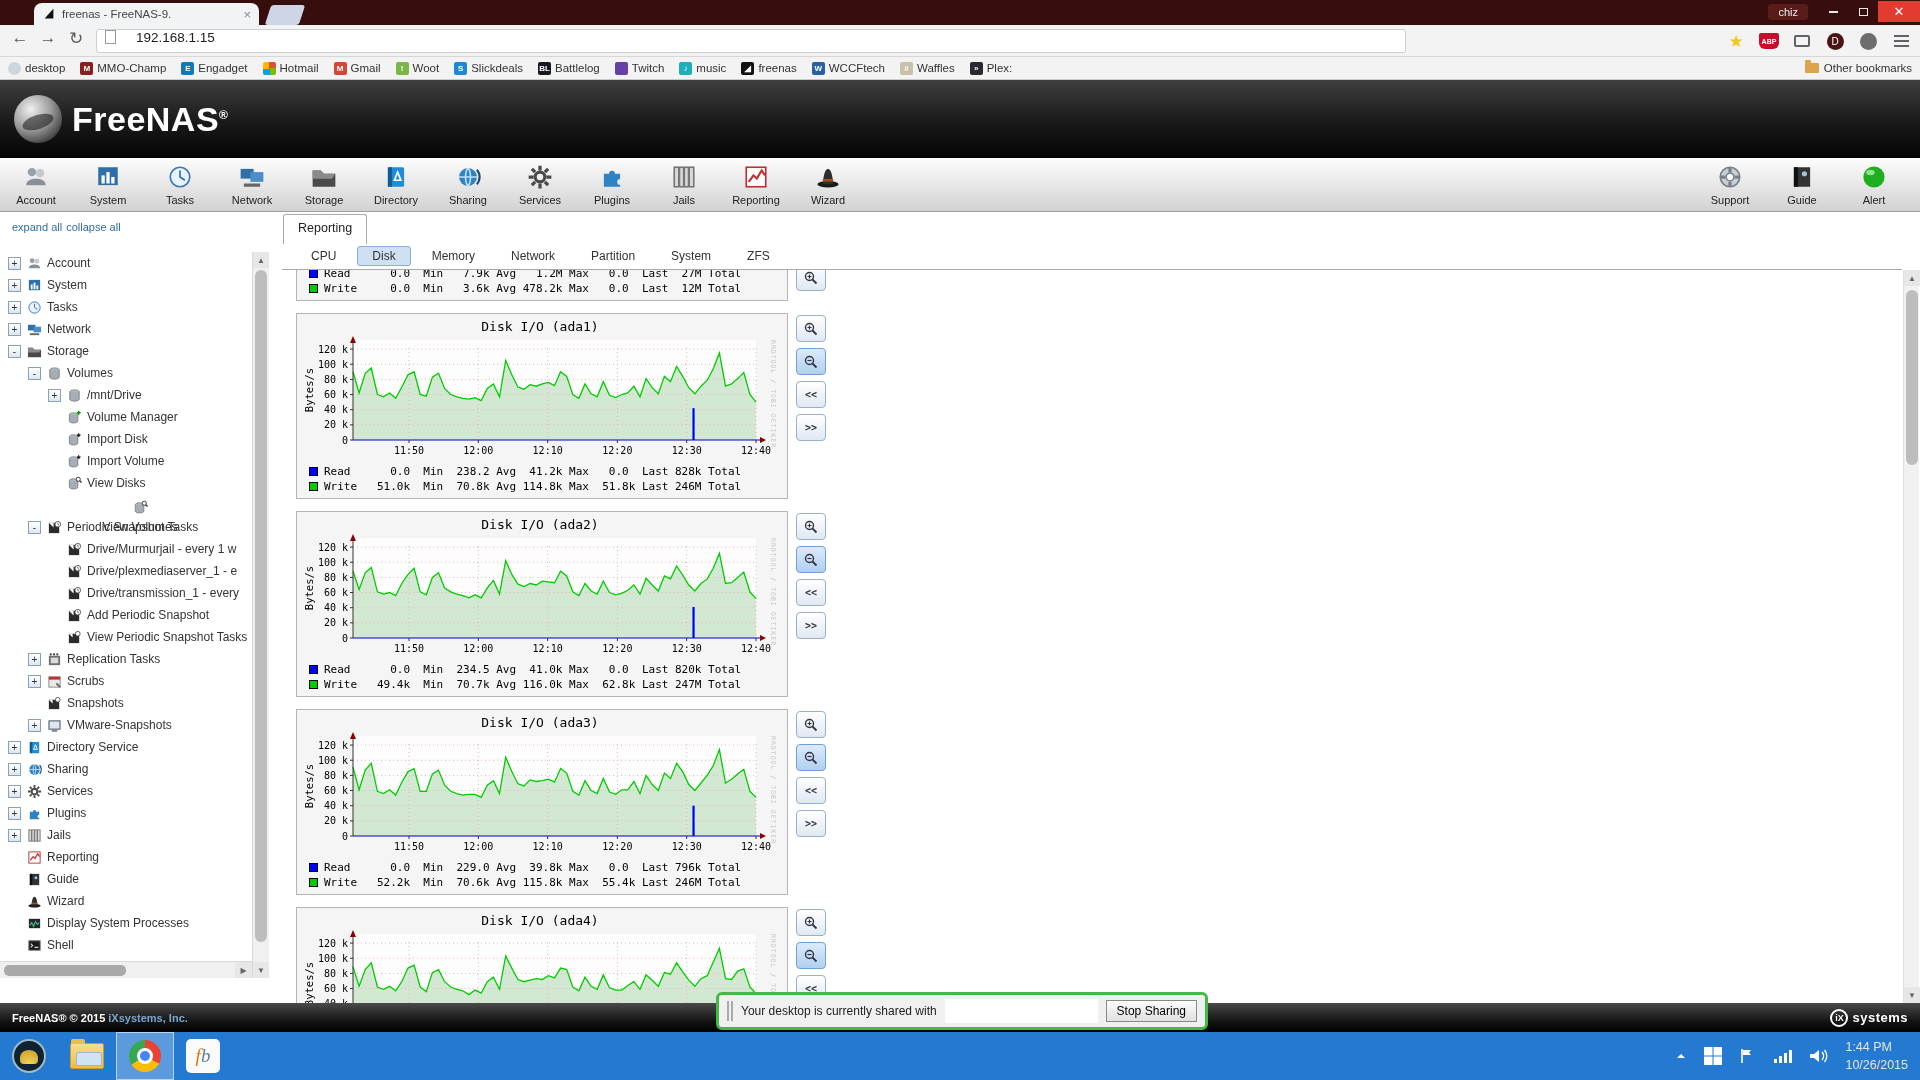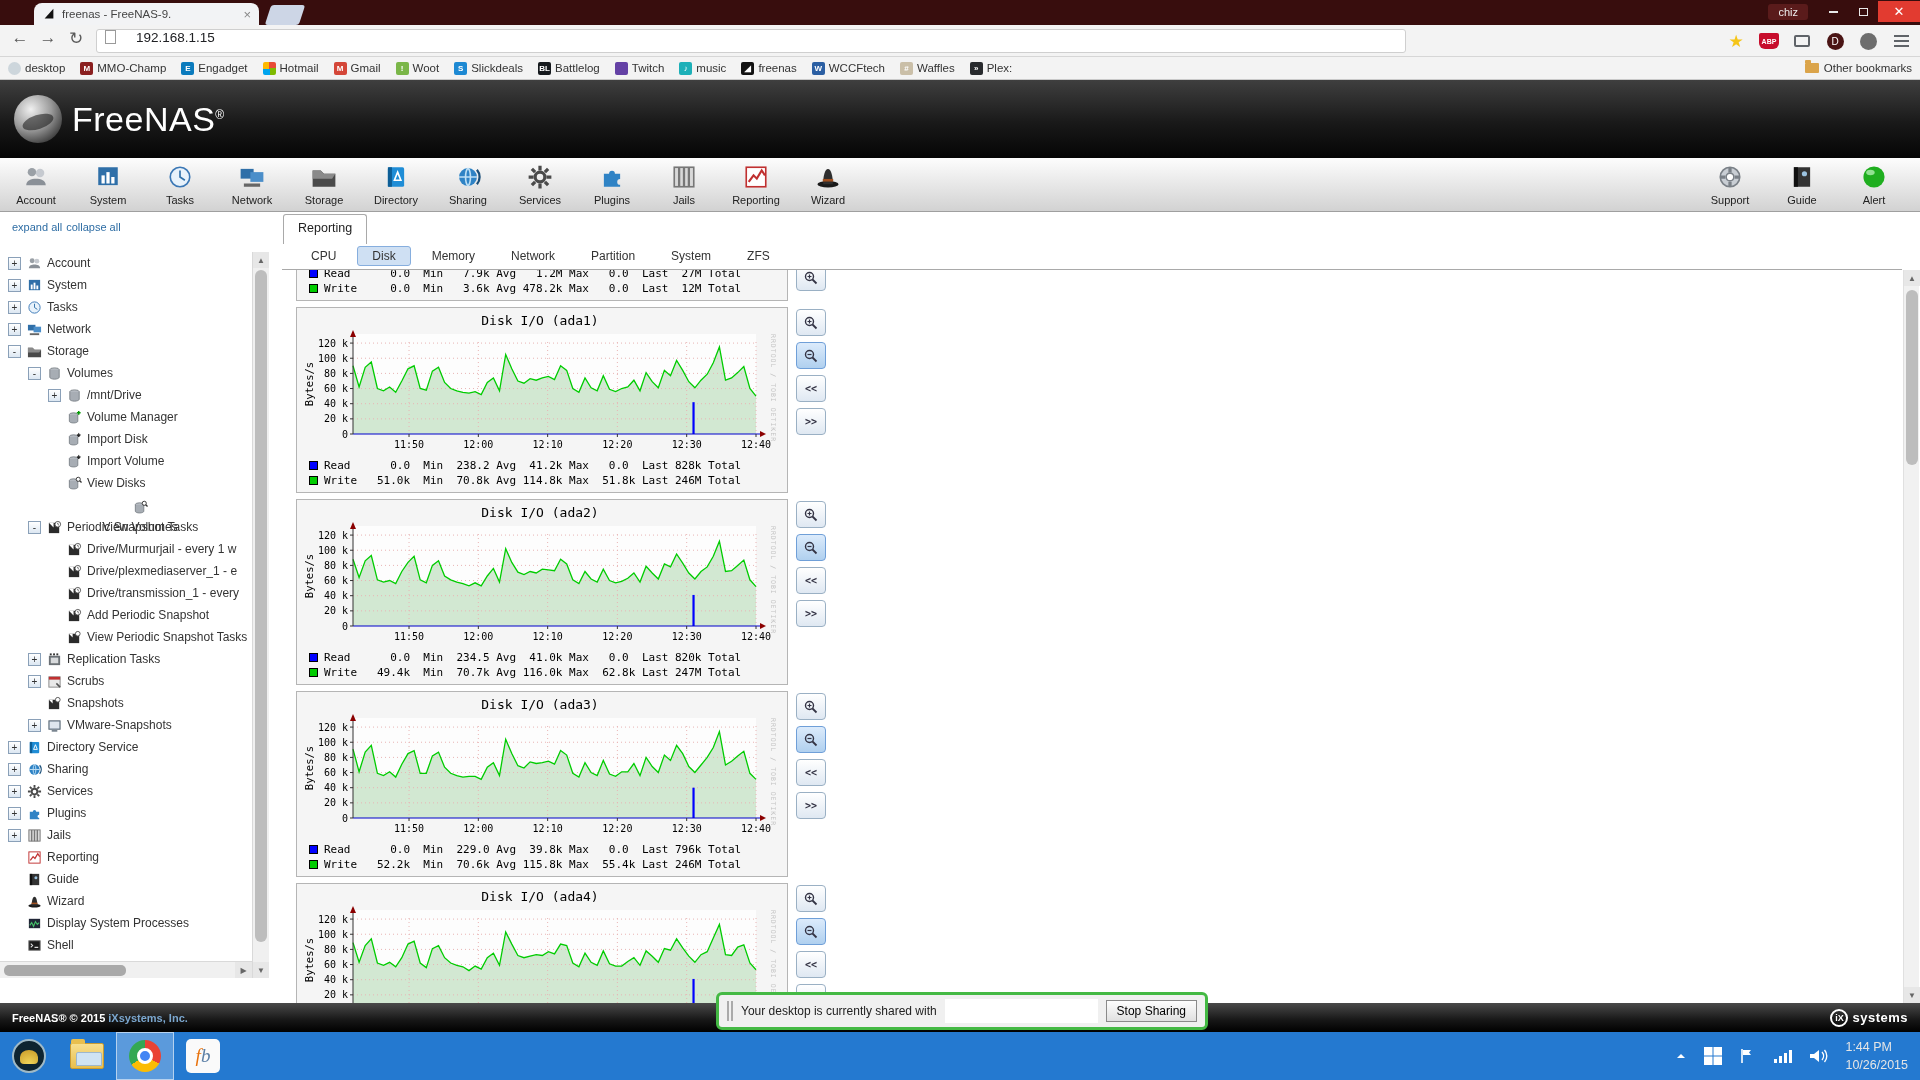--- a/index.html
+++ b/index.html
@@ -55,21 +55,21 @@
     border-radius:1px 1px 0 0; }
 
   
   #fnheader { position:absolute; left:0; top:80px; width:1920px; height:78px;
     background:linear-gradient(180deg,#3f3f3f 0%,#191919 55%,#050505 100%); display:flex; align-items:center; }
   #fnlogo { display:flex; align-items:center; gap:10px; padding-left:14px; }
   .logosphere { width:48px; height:48px; border-radius:50%;
     background:radial-gradient(circle at 35% 30%, #f0f0f0, #9a9a9a 45%, #3c3c3c 80%, #111); position:relative; }
   .logosphere:after { content:""; position:absolute; left:8px; top:20px; width:32px; height:14px;
     border-radius:50%; background:rgba(20,20,20,.55); transform:rotate(-18deg); }
-  .brand { color:#fff; font-size:34px; font-weight:normal; letter-spacing:.5px; }
+  .brand { color:#fff; font-size:34px; font-weight:bold; letter-spacing:.5px; }
   .brand sup { font-size:12px; }
 
   
   #fnnav { position:absolute; left:0; top:158px; width:1920px; height:54px;
     background:linear-gradient(#fdfdfd,#d2d2d2); border-bottom:1px solid #9f9f9f; display:flex; align-items:center; }
   .navitem { width:72px; display:flex; flex-direction:column; align-items:center; gap:2px; font-size:11px;
     color:#222; cursor:default; }
   #fnnav-right { margin-left:auto; display:flex; padding-right:10px; }
 
   
@@ -99,21 +99,21 @@
   #side-hscroll { position:absolute; left:0; top:961px; width:252px; height:17px; background:#f0f0f0;
     border-top:1px solid #d9d9d9; }
   #side-hthumb { position:absolute; left:4px; top:3px; width:122px; height:11px; background:#a9a9a9; border-radius:5px; }
   #side-harrow { position:absolute; right:0; top:0; width:17px; height:16px; background:#e7e7e7; color:#666;
     font-size:8px; display:flex; align-items:center; justify-content:center; }
   #page-vscroll { right:1px; top:270px; width:16px; height:733px; position:absolute; background:#f1f1f1;
     border-left:1px solid #e0e0e0; }
 
   
   #graphs { position:absolute; left:284px; top:270px; width:560px; height:733px; overflow:hidden; }
-  .gcard { position:relative; width:548px; margin-bottom:6px;padding-left:12px; }
+  .gcard { position:relative; width:548px; margin-bottom:12px;padding-left:12px; }
   .rrd { width:492px; background:#f5f5f5; border:1px solid #b5b5b5; padding:3px 0 4px 4px; }
   .gtitle { font-family:"DejaVu Sans Mono", monospace; font-size:13px; color:#000; text-align:center;
     width:478px; padding:2px 0; }
   .legrow { display:flex; align-items:center; gap:6px; margin-left:8px; height:15px; }
   .sq { width:9px; height:9px; border:1px solid #000; flex:none; }
   .legtext { font-family:"DejaVu Sans Mono", monospace; font-size:11px; color:#000; white-space:pre; }
   .btncol { position:absolute; right:6px; top:2px; display:flex; flex-direction:column; gap:6px; }
   .gbtn { width:30px; height:27px; border:1px solid #9ab0c4; border-radius:4px;
     background:linear-gradient(#ffffff,#dfe8f2); display:flex; align-items:center; justify-content:center;
     font-family:"DejaVu Sans Mono", monospace; font-size:10px; color:#334; font-weight:bold; }

